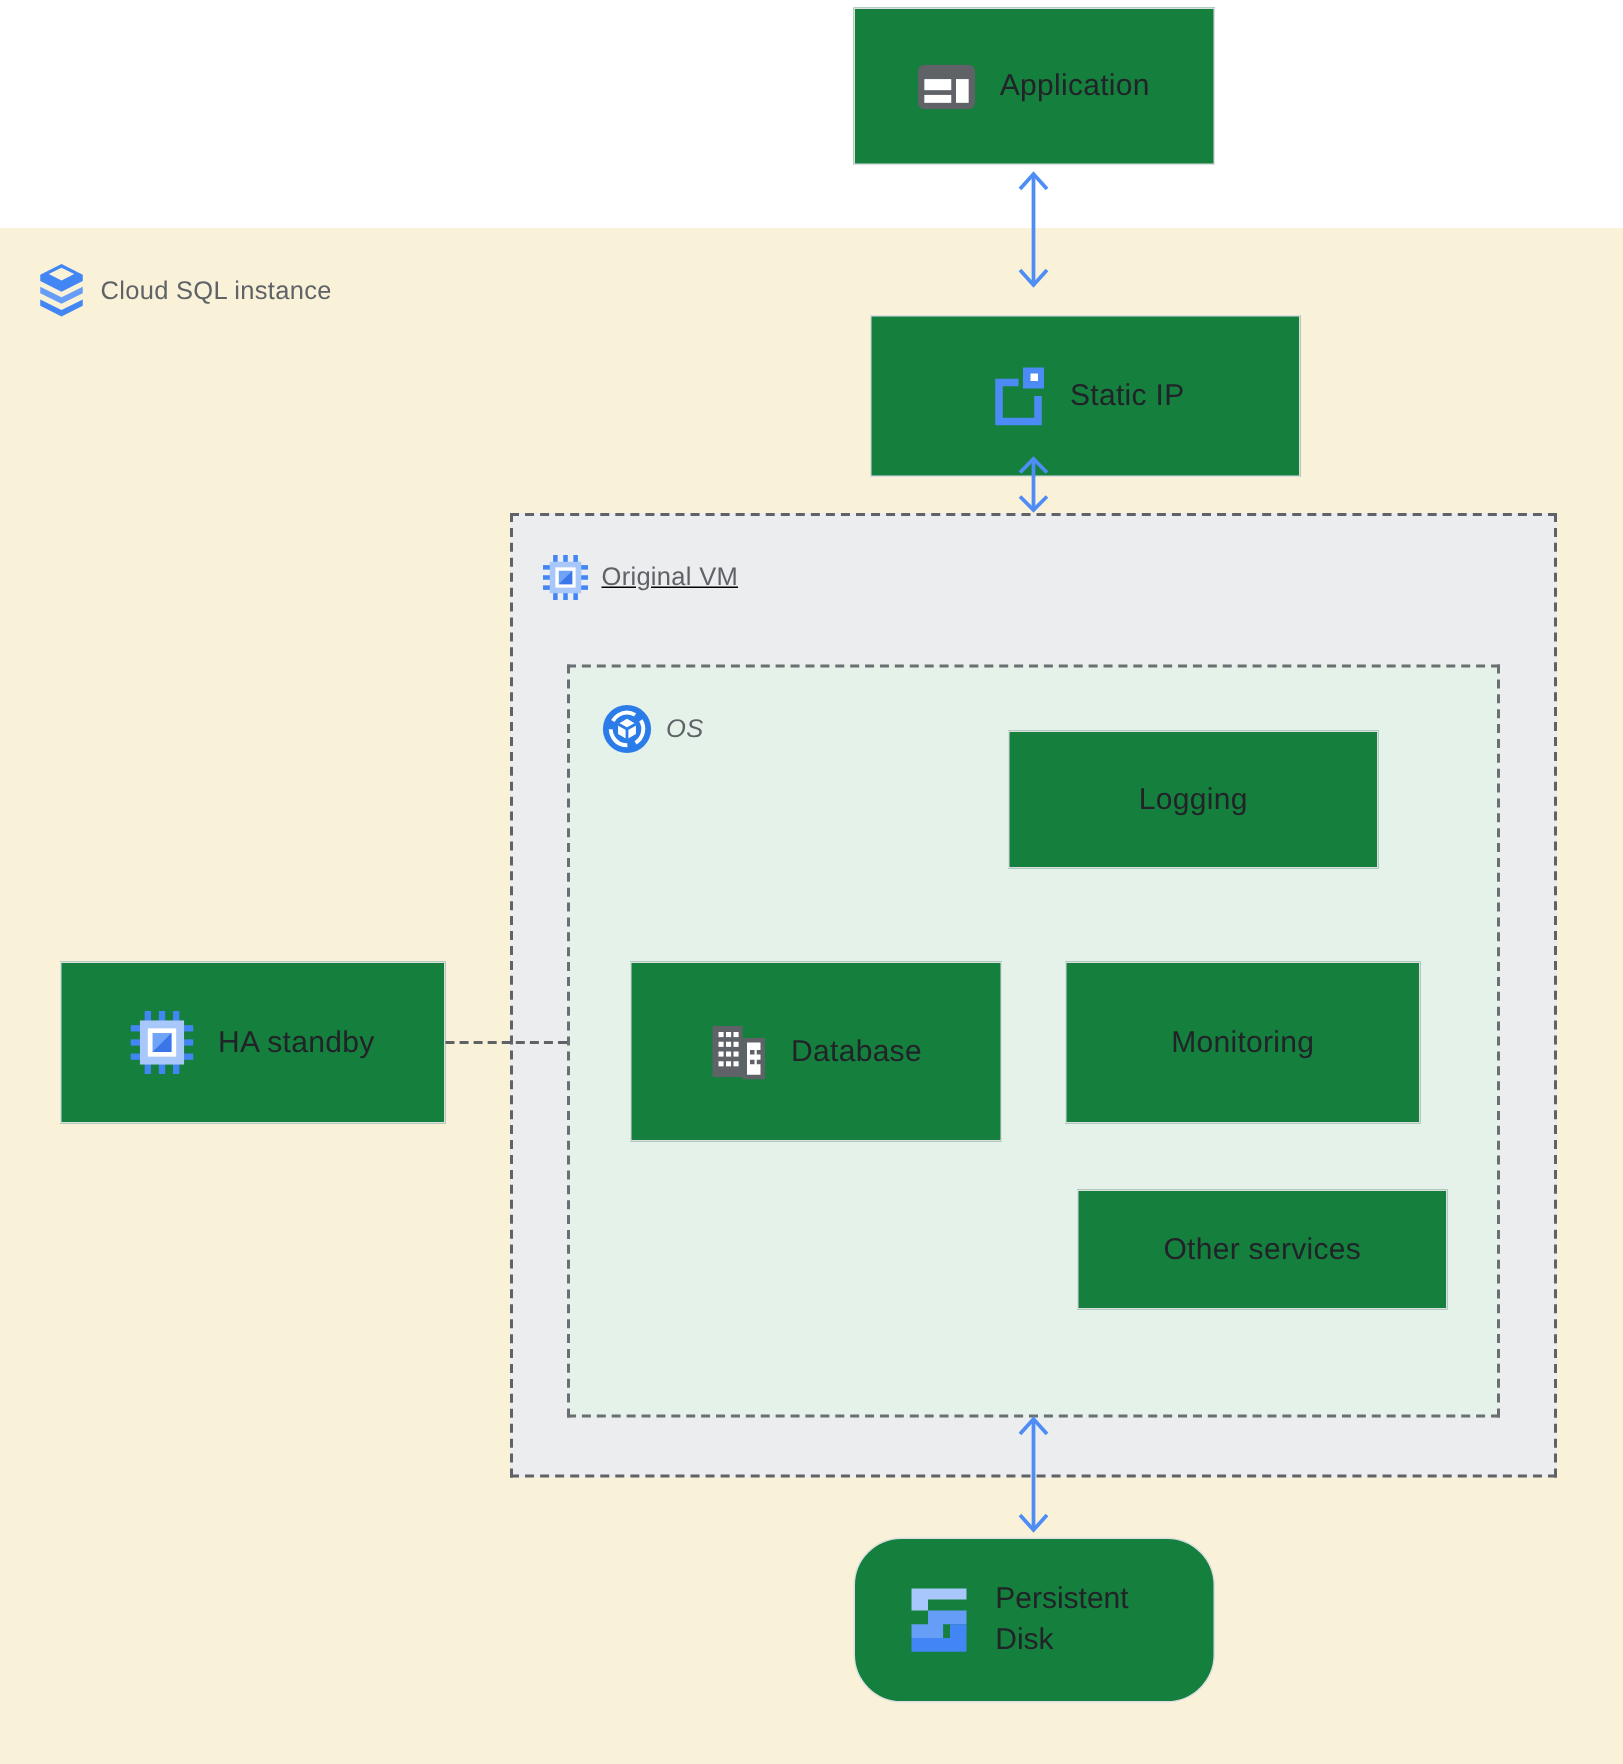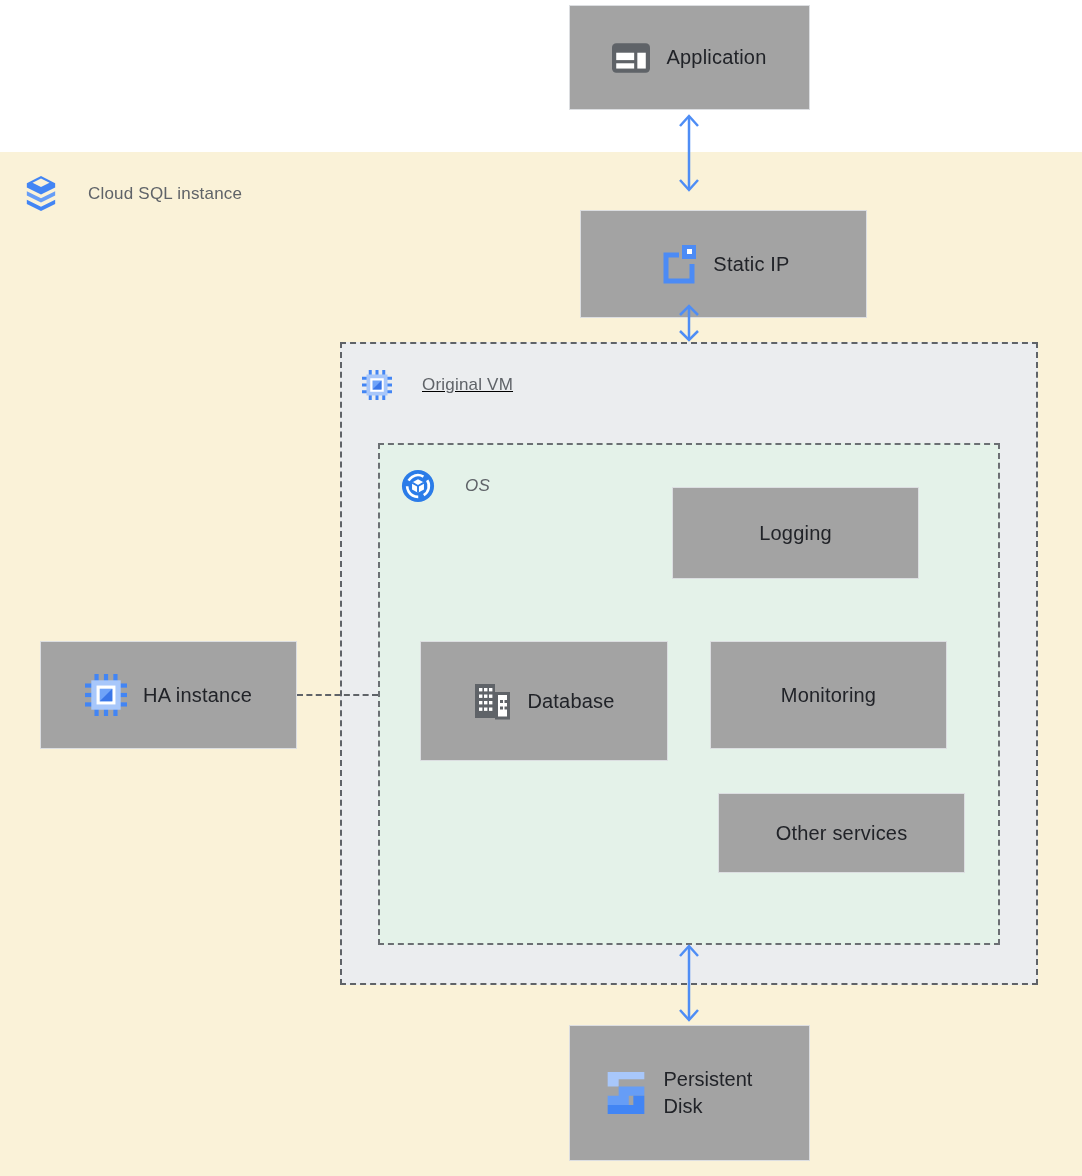--- a/index.html
+++ b/index.html
@@ -1,47 +1,47 @@
 <!DOCTYPE html>
 <html><head>
 <meta charset="utf-8">
 <style>
   * { margin:0; padding:0; box-sizing:border-box; }
   body { font-family:"Liberation Sans", sans-serif; background:#ffffff; }
   .stage { position:relative; width:1082px; height:1176px; background:#ffffff; overflow:hidden; }
   .band-yellow { position:absolute; left:0; top:152px; width:1082px; height:1024px; background:#faf2d8; }
 
-  .node { position:absolute; background:#a3a3a3; border:1px solid #dcdee1; display:flex; align-items:center; justify-content:center; gap:16px; z-index:3; }
+  .node { position:absolute; background:#15803d; border:1px solid #dcdee1; display:flex; align-items:center; justify-content:center; gap:16px; z-index:3; }
   .node-label { font-size:20px; color:#212328; letter-spacing:0.2px; }
 
   .vm-box { position:absolute; left:340px; top:342px; width:698px; height:643px; background:#ebedef; border:2px dashed #5f6368; z-index:1; }
   .os-box { position:absolute; left:378px; top:443px; width:622px; height:502px; background:#e4f2e9; border:2px dashed #6b6f73; z-index:2; }
 
-  .container-label { position:absolute; display:flex; align-items:center; gap:30px; z-index:4; }
+  .container-label { position:absolute; display:flex; align-items:center; gap:9px; z-index:4; }
   .container-label .text { font-size:17px; color:#5f6368; letter-spacing:0.2px; }
   .lbl-cloudsql { left:24px; top:176px; }
   .lbl-vm { left:362px; top:370px;text-decoration:underline; }
   .lbl-os { left:401px; top:469px;font-style:italic; }
 
   .arrow { position:absolute; z-index:5; }
   .arrow svg { display:block; }
   .arrow-1 { left:676px; top:114px; }
   .arrow-2 { left:676px; top:304px; }
   .arrow-3 { left:676px; top:944px; }
 
   .connector { position:absolute; left:297px; top:694px; width:81px; height:0; border-top:2px dashed #5f6368; z-index:4; }
 
   .box-app      { left:569px; top:5px;    width:241px; height:105px; }
   .box-static   { left:580px; top:195px;  width:287px; height:108px;margin-top:15px; }
   .box-logging  { left:672px; top:487px;  width:247px; height:92px; }
   .box-database { left:420px; top:641px;  width:248px; height:120px; }
   .box-monitor  { left:710px; top:641px;  width:237px; height:108px; }
   .box-other    { left:718px; top:793px;  width:247px; height:80px; }
   .box-ha       { left:40px;  top:641px;  width:257px; height:108px; }
-  .box-pd       { left:569px; top:1025px; width:241px; height:136px; }
+  .box-pd       { left:569px; top:1025px; width:241px; height:110px;border-radius:32px; }
 
   .pd-label { font-size:20px; color:#212328; width:112px; line-height:27px; }
   .icon { display:inline-flex; flex:0 0 auto; }
 </style>
 </head>
 <body>
 
 <div class="stage">
 
   <div class="band-yellow"></div>
@@ -195,21 +195,21 @@
           <rect x="33" y="9" width="7" height="4"></rect>
             <rect x="33" y="18" width="7" height="4"></rect>
             <rect x="33" y="27" width="7" height="4"></rect>
         </g>
         <rect x="6" y="6" width="28" height="28" fill="#a8c7fa"></rect>
         <rect x="11" y="11" width="18" height="18" fill="#ffffff"></rect>
         <rect x="14" y="14" width="12" height="12" fill="#6fa3f8"></rect>
         <path d="M26 14 L26 26 L14 26 Z" fill="#3a76e8"></path>
       </svg>
     </span>
-    <span class="node-label">HA instance</span>
+    <span class="node-label">HA standby</span>
   </div>
 
   <div class="connector"></div>
 
   <div class="arrow arrow-3">
     <svg width="26" height="78" viewBox="0 0 26 78">
       <line x1="13" y1="4" x2="13" y2="74" stroke="#4e8df5" stroke-width="2.5"></line>
       <polyline points="4,12 13,2 22,12" fill="none" stroke="#4e8df5" stroke-width="2.5"></polyline>
       <polyline points="4,66 13,76 22,66" fill="none" stroke="#4e8df5" stroke-width="2.5"></polyline>
     </svg>

